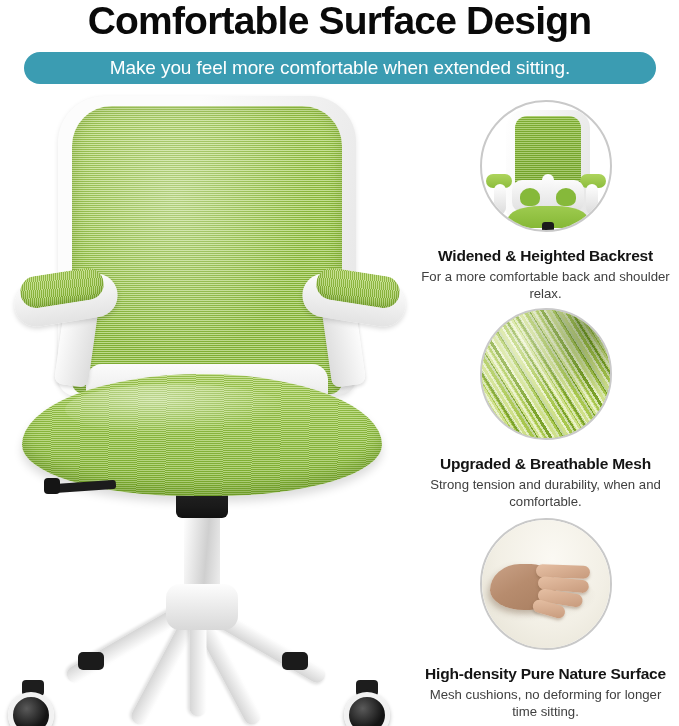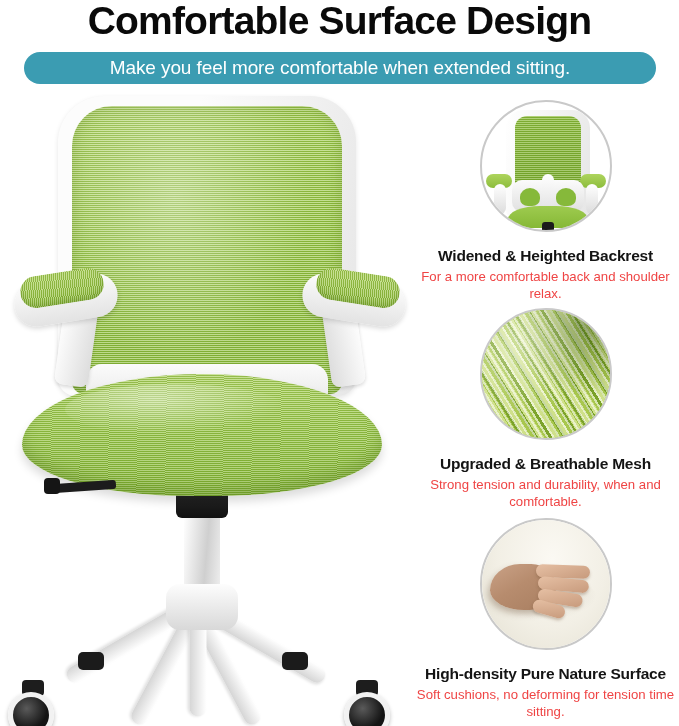--- a/index.html
+++ b/index.html
@@ -281,21 +281,21 @@
   .fg3{left:44%;top:53%;width:35%;transform:rotate(9deg);}
   .fg4{left:40%;top:61%;width:26%;transform:rotate(16deg);}
 
   .f-head{
     position:absolute;left:0;top:146px;width:267px;text-align:center;
     font-size:15.5px;font-weight:bold;color:#141414;line-height:20px;
     letter-spacing:-0.2px;white-space:nowrap;
   }
   .f-body{
     position:absolute;left:4px;top:168px;width:259px;text-align:center;
-    font-size:13.2px;color:#ef4444;line-height:17px;
+    font-size:13.2px;color:#404040;line-height:17px;
   }
 </style>
 </head>
 <body>
 
 <div class="root">
 
   <div class="title">Comfortable Surface Design</div>
 
   <div class="subtitle-pill">
@@ -380,17 +380,17 @@
       <div class="circle">
         <div class="sponge"></div>
         <div class="sponge-shadow"></div>
         <div class="palm"></div>
         <div class="finger fg1"></div>
         <div class="finger fg2"></div>
         <div class="finger fg3"></div>
         <div class="finger fg4"></div>
       </div>
       <div class="f-head">High-density Pure Nature Surface</div>
-      <div class="f-body">Soft cushions, no deforming for tension time sitting.</div>
+      <div class="f-body">Mesh cushions, no deforming for longer time sitting.</div>
     </div>
 
   </div>
 </div>
 
 </body></html>

